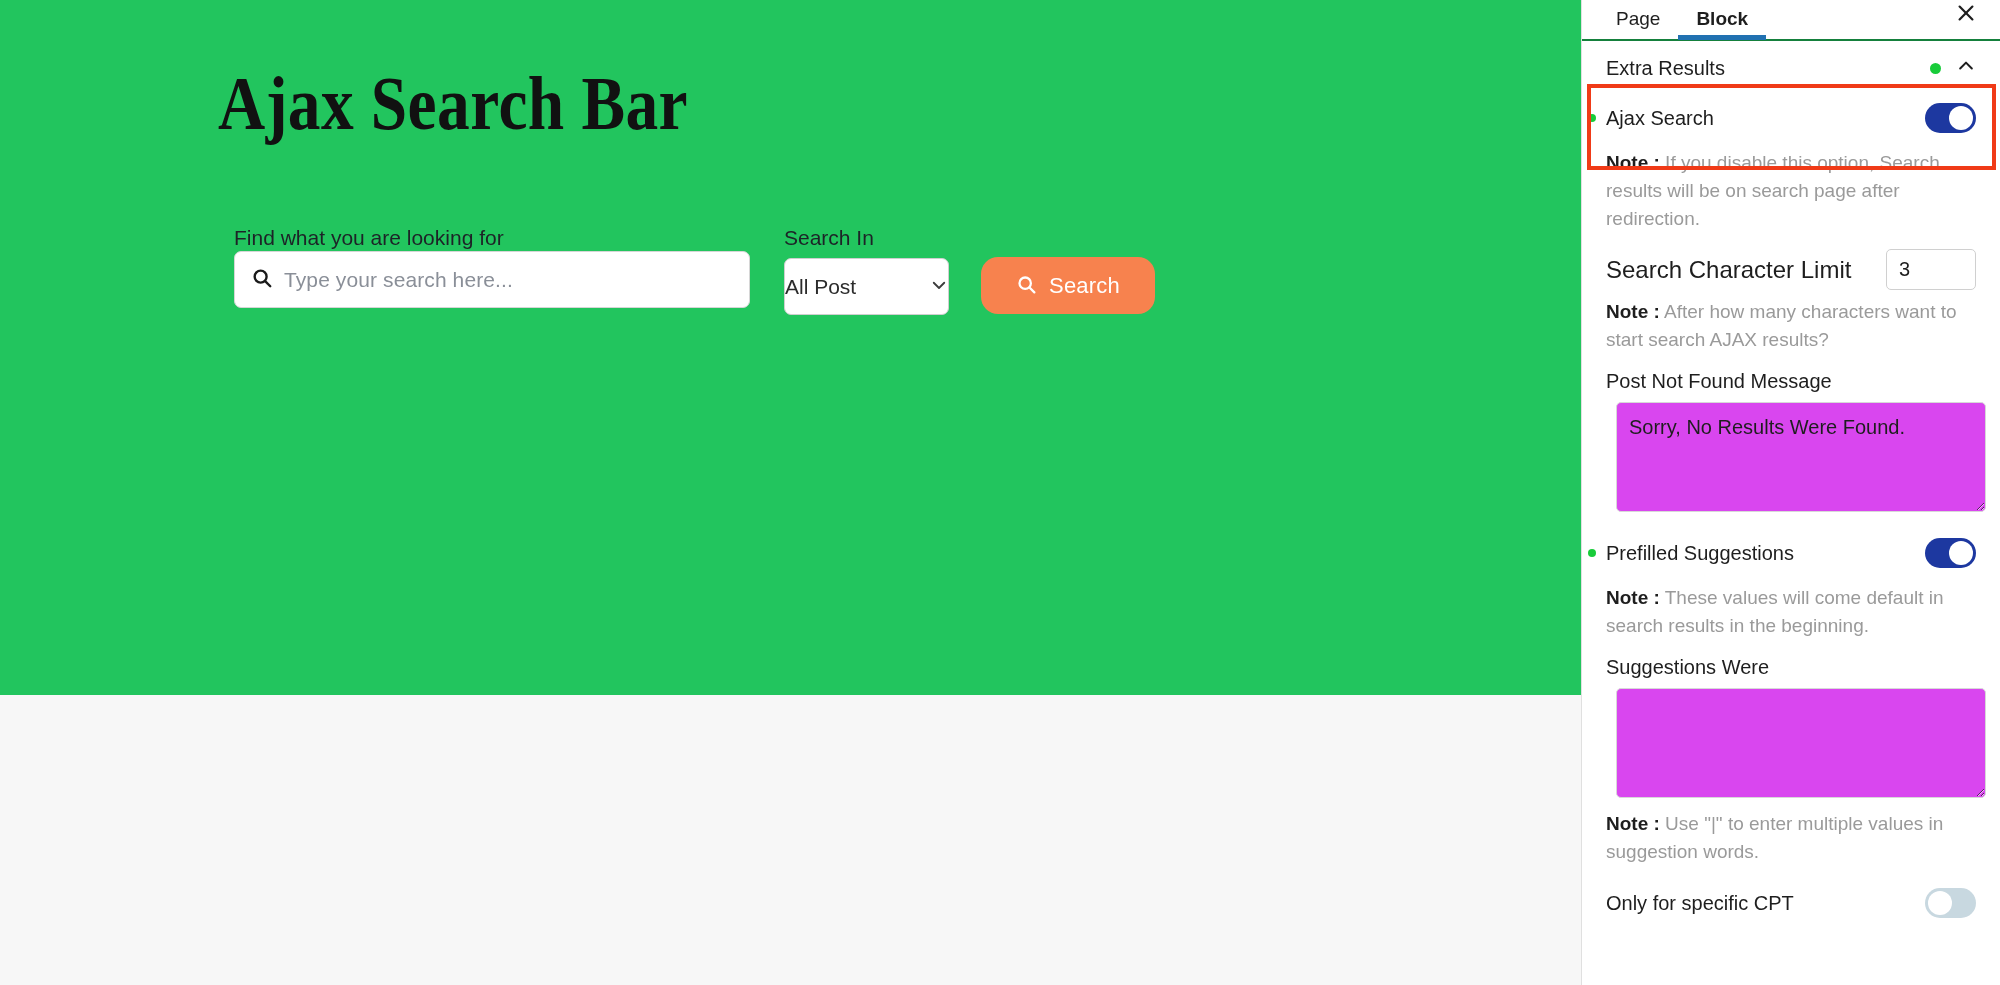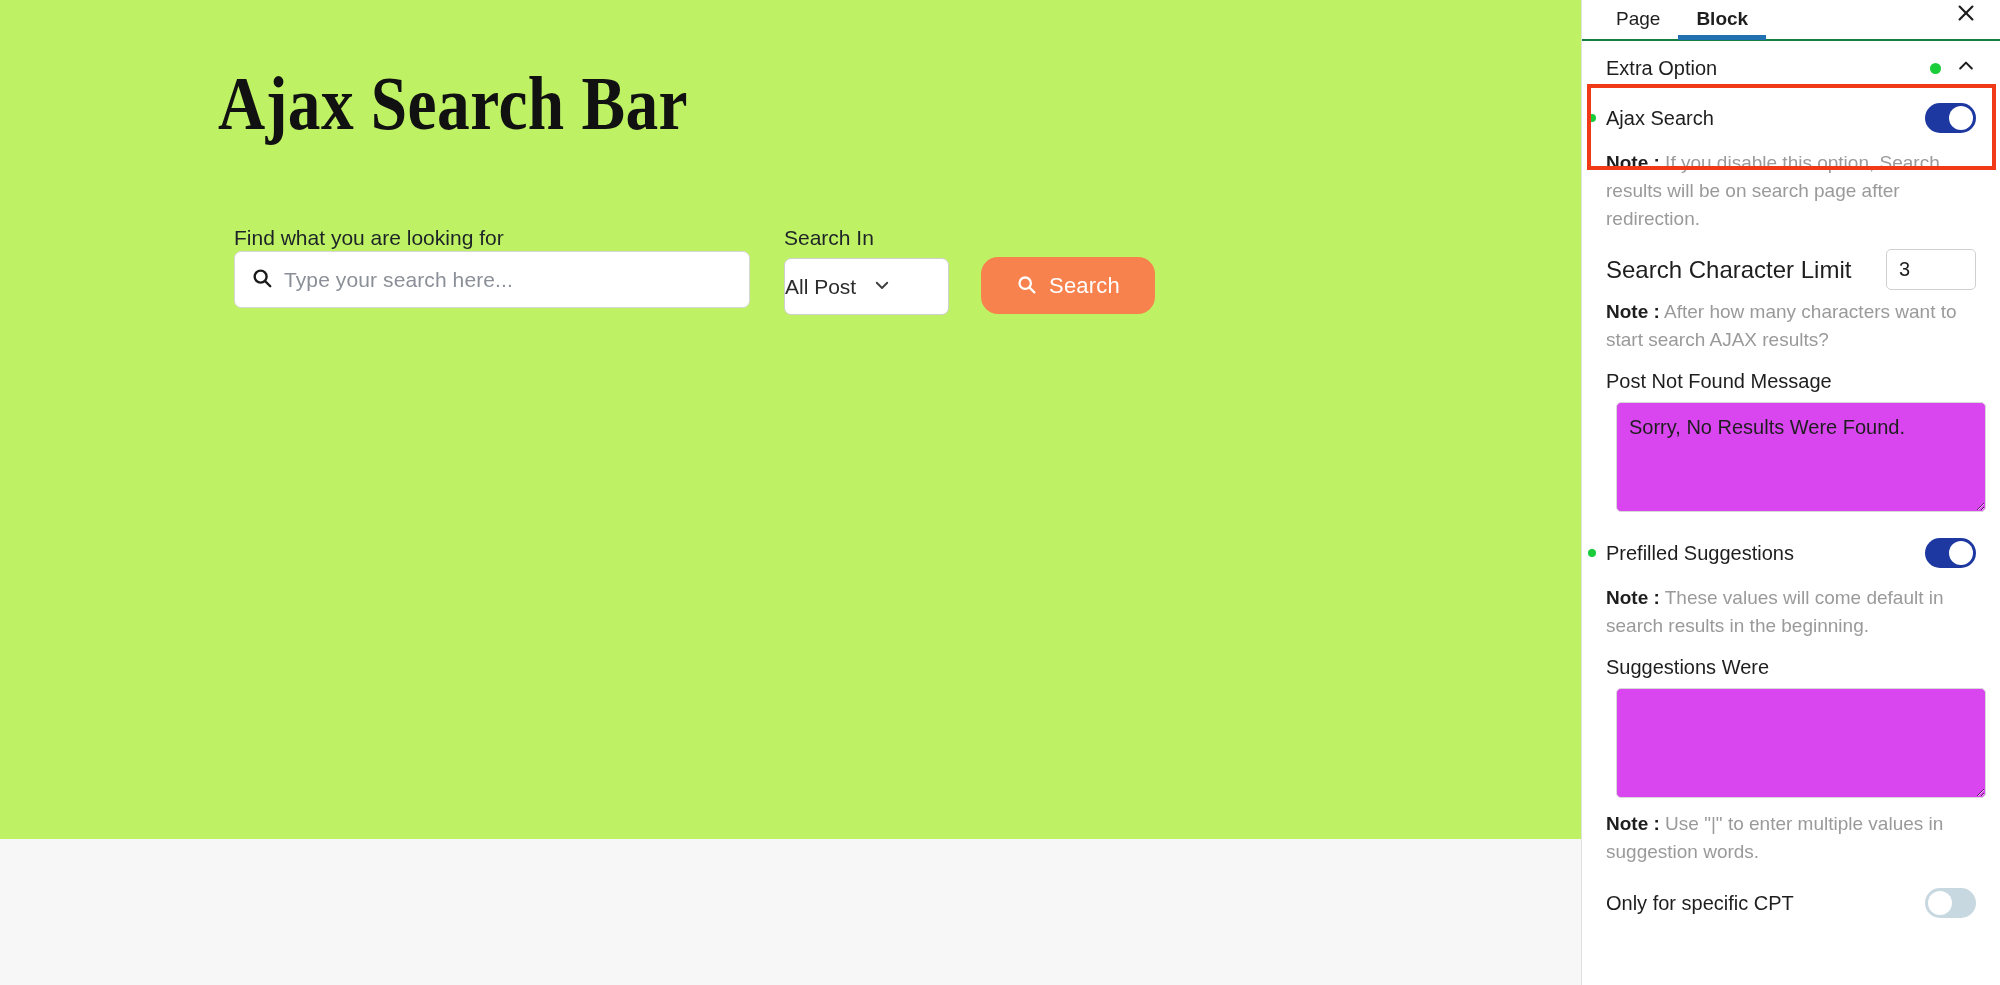--- a/index.html
+++ b/index.html
@@ -15,22 +15,22 @@
     background: #f7f7f7;
     color: #1e1e1e;
     position: relative;
   }
 
   
   .canvas {
     position: absolute;
     left: 0; top: 0;
     width: 1581px;
-    height: 839px;
-    background: #bef264;
+    height: 695px;
+    background: #22c55e;
     overflow: hidden;
   }
 
   .site-title {
     position: absolute;
     left: 218px;
     top: 62px;
     font-family: "Liberation Serif", "DejaVu Serif", serif;
     font-size: 76px;
     line-height: 1.1;
@@ -89,21 +89,21 @@
   .searchin-group .field-label { margin-bottom: 7px; }
 
   .select-box {
     width: 165px;
     height: 57px;
     background: #ffffff;
     border: 1px solid #cfcfcf;
     border-radius: 7px;
     display: flex;
     align-items: center;
-    justify-content: flex-start;
+    justify-content: space-between;
     gap: 17px;
   }
 
   .select-label {
     font-size: 21px;
     color: #2b2b2b;
     line-height: 1;
   }
 
   .search-btn {
@@ -377,21 +377,21 @@
       </span>
     </button>
   </div>
 
   <div class="panel-body">
 
     <div class="highlight-box"></div>
 
     
     <div class="row" style="min-height:54px;">
-      <span class="row-title">Extra Option</span>
+      <span class="row-title">Extra Results</span>
       <span class="row-right">
         <span class="dot-green"></span>
         <span>
           <svg width="20" height="20" viewBox="0 0 24 24" fill="none" stroke="#1e1e1e" stroke-width="2.4" stroke-linecap="round" stroke-linejoin="round">
             <polyline points="5 15 12 8 19 15"></polyline>
           </svg>
         </span>
       </span>
     </div>
 

